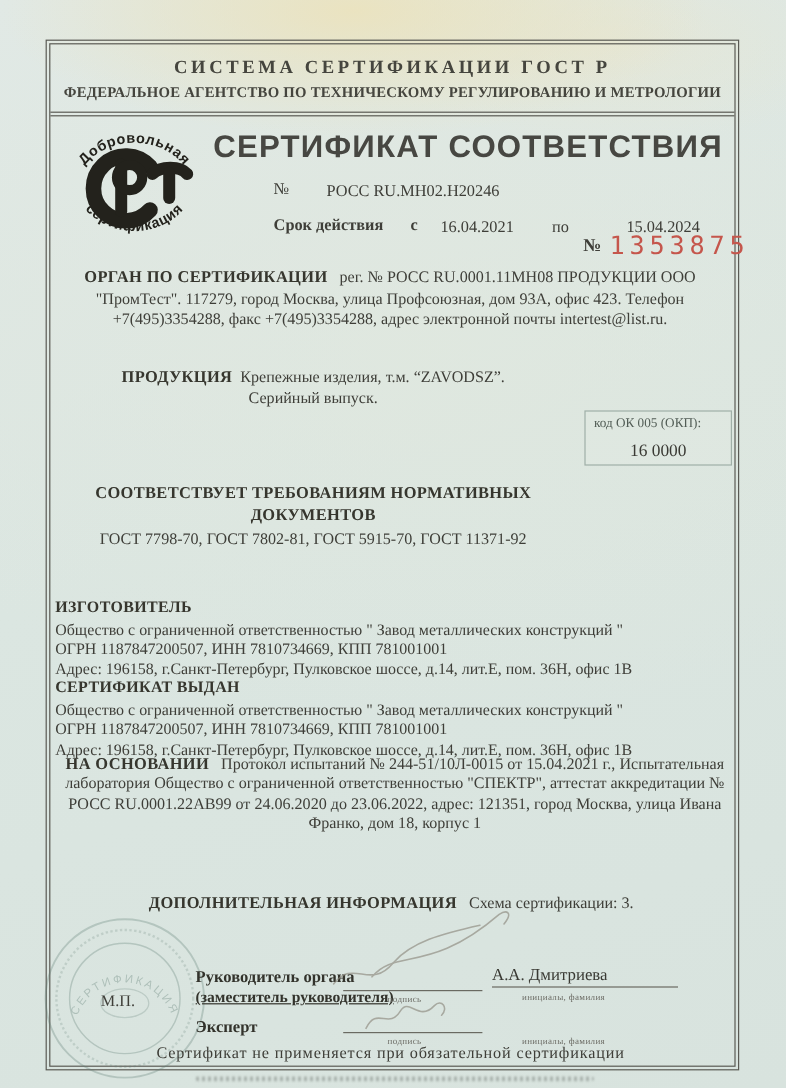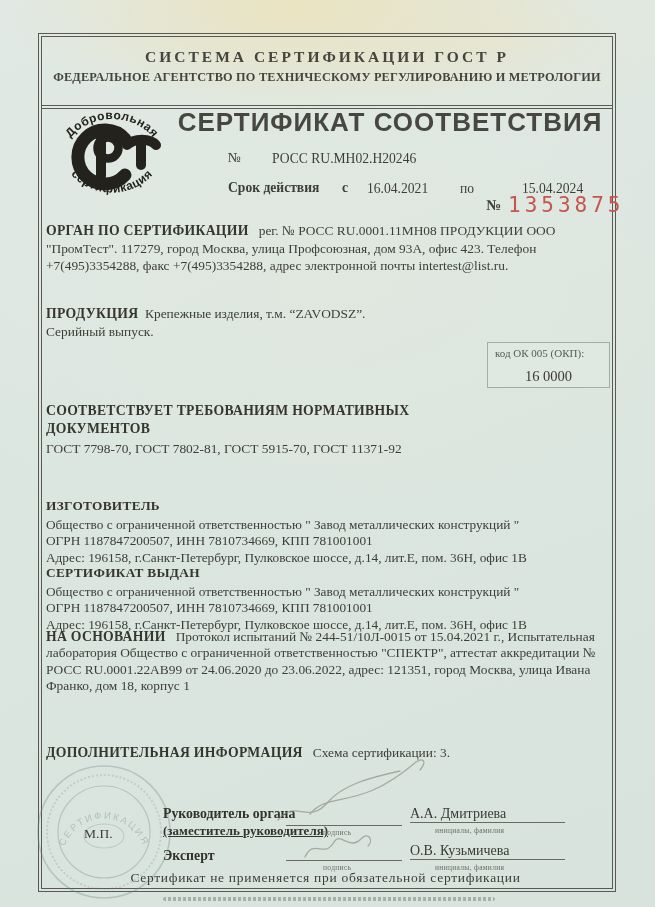--- a/index.html
+++ b/index.html
@@ -13,31 +13,31 @@
       linear-gradient(160deg,#e1e9e5 0%,#dbe6e1 45%,#d8e3de 100%);
   }
   .abs{position:absolute;}
   .frame{
     left:38px;top:33px;width:570px;height:851px;
     border:4px double #5a5a54;
   }
   .header-band{
     position:absolute;left:0;top:0;width:100%;
     border-bottom:4px double #5a5a54;
-    text-align:center;padding:11px 0 20px 0;box-sizing:border-box;
+    text-align:center;padding:11px 0 8px 0;box-sizing:border-box;
   }
   .h1{font-weight:bold;font-size:15.5px;letter-spacing:3px;color:#45453e;}
   .h2{font-weight:bold;font-size:12.3px;letter-spacing:0.2px;color:#45453e;margin-top:4px;}
   .title{
     left:170px;top:107px;width:440px;text-align:center;
     font-family:"Liberation Sans", sans-serif;font-weight:bold;
     font-size:26px;letter-spacing:1px;color:#474742;
   }
   .lbl{font-weight:bold;font-size:13.7px;letter-spacing:0.3px;color:#36362e;}
-  .para{line-height:17.6px;font-size:13.4px;}
+  .para{line-height:17.6px;font-size:13.4px;text-align:center;}
   .regnum{font-size:13.6px;}
   .formnum-digits{
     font-family:"DejaVu Sans Mono", monospace;
     font-size:21px;letter-spacing:4px;color:#c5564c;
   }
   .sidebox{
     border:1px solid #9fafa7;background:rgba(255,255,255,0.06);
     box-sizing:border-box;
   }
   .sidebox .bx-label{font-size:11px;color:#525d56;padding:4px 0 0 7px;}
@@ -183,20 +183,19 @@
       <g stroke="#8d897e" stroke-width="1.3" fill="none" opacity="0.65" stroke-linecap="round">
         <path d="M 28,64 C 45,42 58,70 78,46 C 93,29 118,22 150,15"></path>
         <path d="M 60,58 C 80,34 108,56 166,6 C 172,2 178,4 170,14"></path>
         <path d="M 55,101 C 64,82 74,103 84,86 C 91,75 99,96 112,82 C 118,76 124,84 118,90"></path>
       </g>
     </svg>
   </div>
 
   <div class="abs name underline-name" style="left:410px;top:806px;width:155px;">А.А. Дмитриева</div>
   <div class="abs caption" style="left:435px;top:826px;">инициалы, фамилия</div>
-  <div class="abs name underline-name" style="left:410px;top:843px;width:155px;">О.В. Кузьмичева</div>
   <div class="abs caption" style="left:435px;top:863px;">инициалы, фамилия</div>
 
   <div class="abs footer-note" style="left:98px;top:870px;width:455px;">Сертификат не применяется при обязательной сертификации</div>
 
   <div class="abs imprint" style="left:163px;top:897px;width:332px;"></div>
 
 </div>
 
 </body></html>

